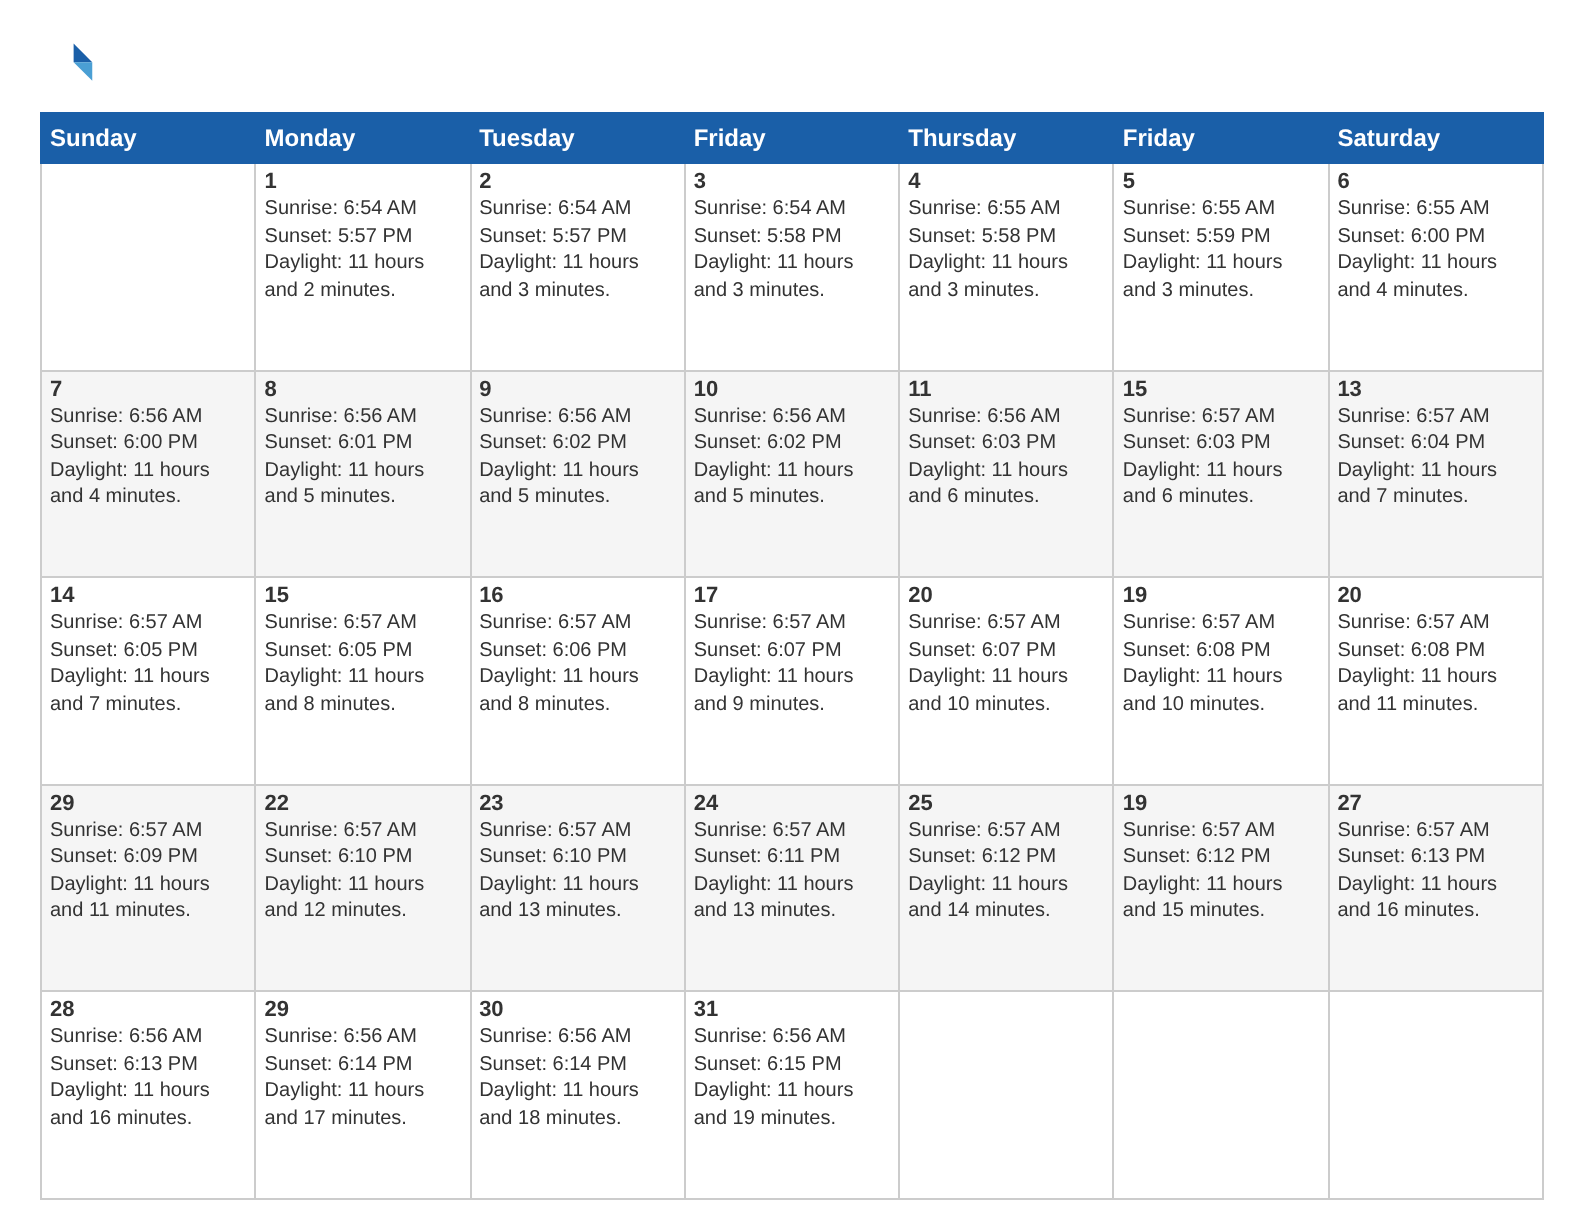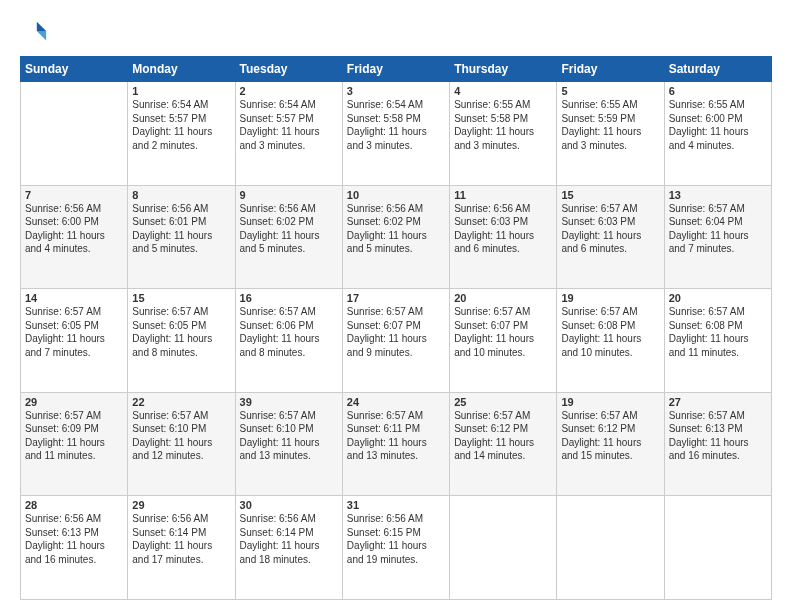--- a/index.html
+++ b/index.html
@@ -226,21 +226,21 @@
         <tr>
           <td>
             <span class="day-number">29</span>
             <div class="day-info">Sunrise: 6:57 AM<br>Sunset: 6:09 PM<br>Daylight: 11 hours and 11 minutes.</div>
           </td>
           <td>
             <span class="day-number">22</span>
             <div class="day-info">Sunrise: 6:57 AM<br>Sunset: 6:10 PM<br>Daylight: 11 hours and 12 minutes.</div>
           </td>
           <td>
-            <span class="day-number">39</span>
+            <span class="day-number">23</span>
             <div class="day-info">Sunrise: 6:57 AM<br>Sunset: 6:10 PM<br>Daylight: 11 hours and 13 minutes.</div>
           </td>
           <td>
             <span class="day-number">24</span>
             <div class="day-info">Sunrise: 6:57 AM<br>Sunset: 6:11 PM<br>Daylight: 11 hours and 13 minutes.</div>
           </td>
           <td>
             <span class="day-number">25</span>
             <div class="day-info">Sunrise: 6:57 AM<br>Sunset: 6:12 PM<br>Daylight: 11 hours and 14 minutes.</div>
           </td>

